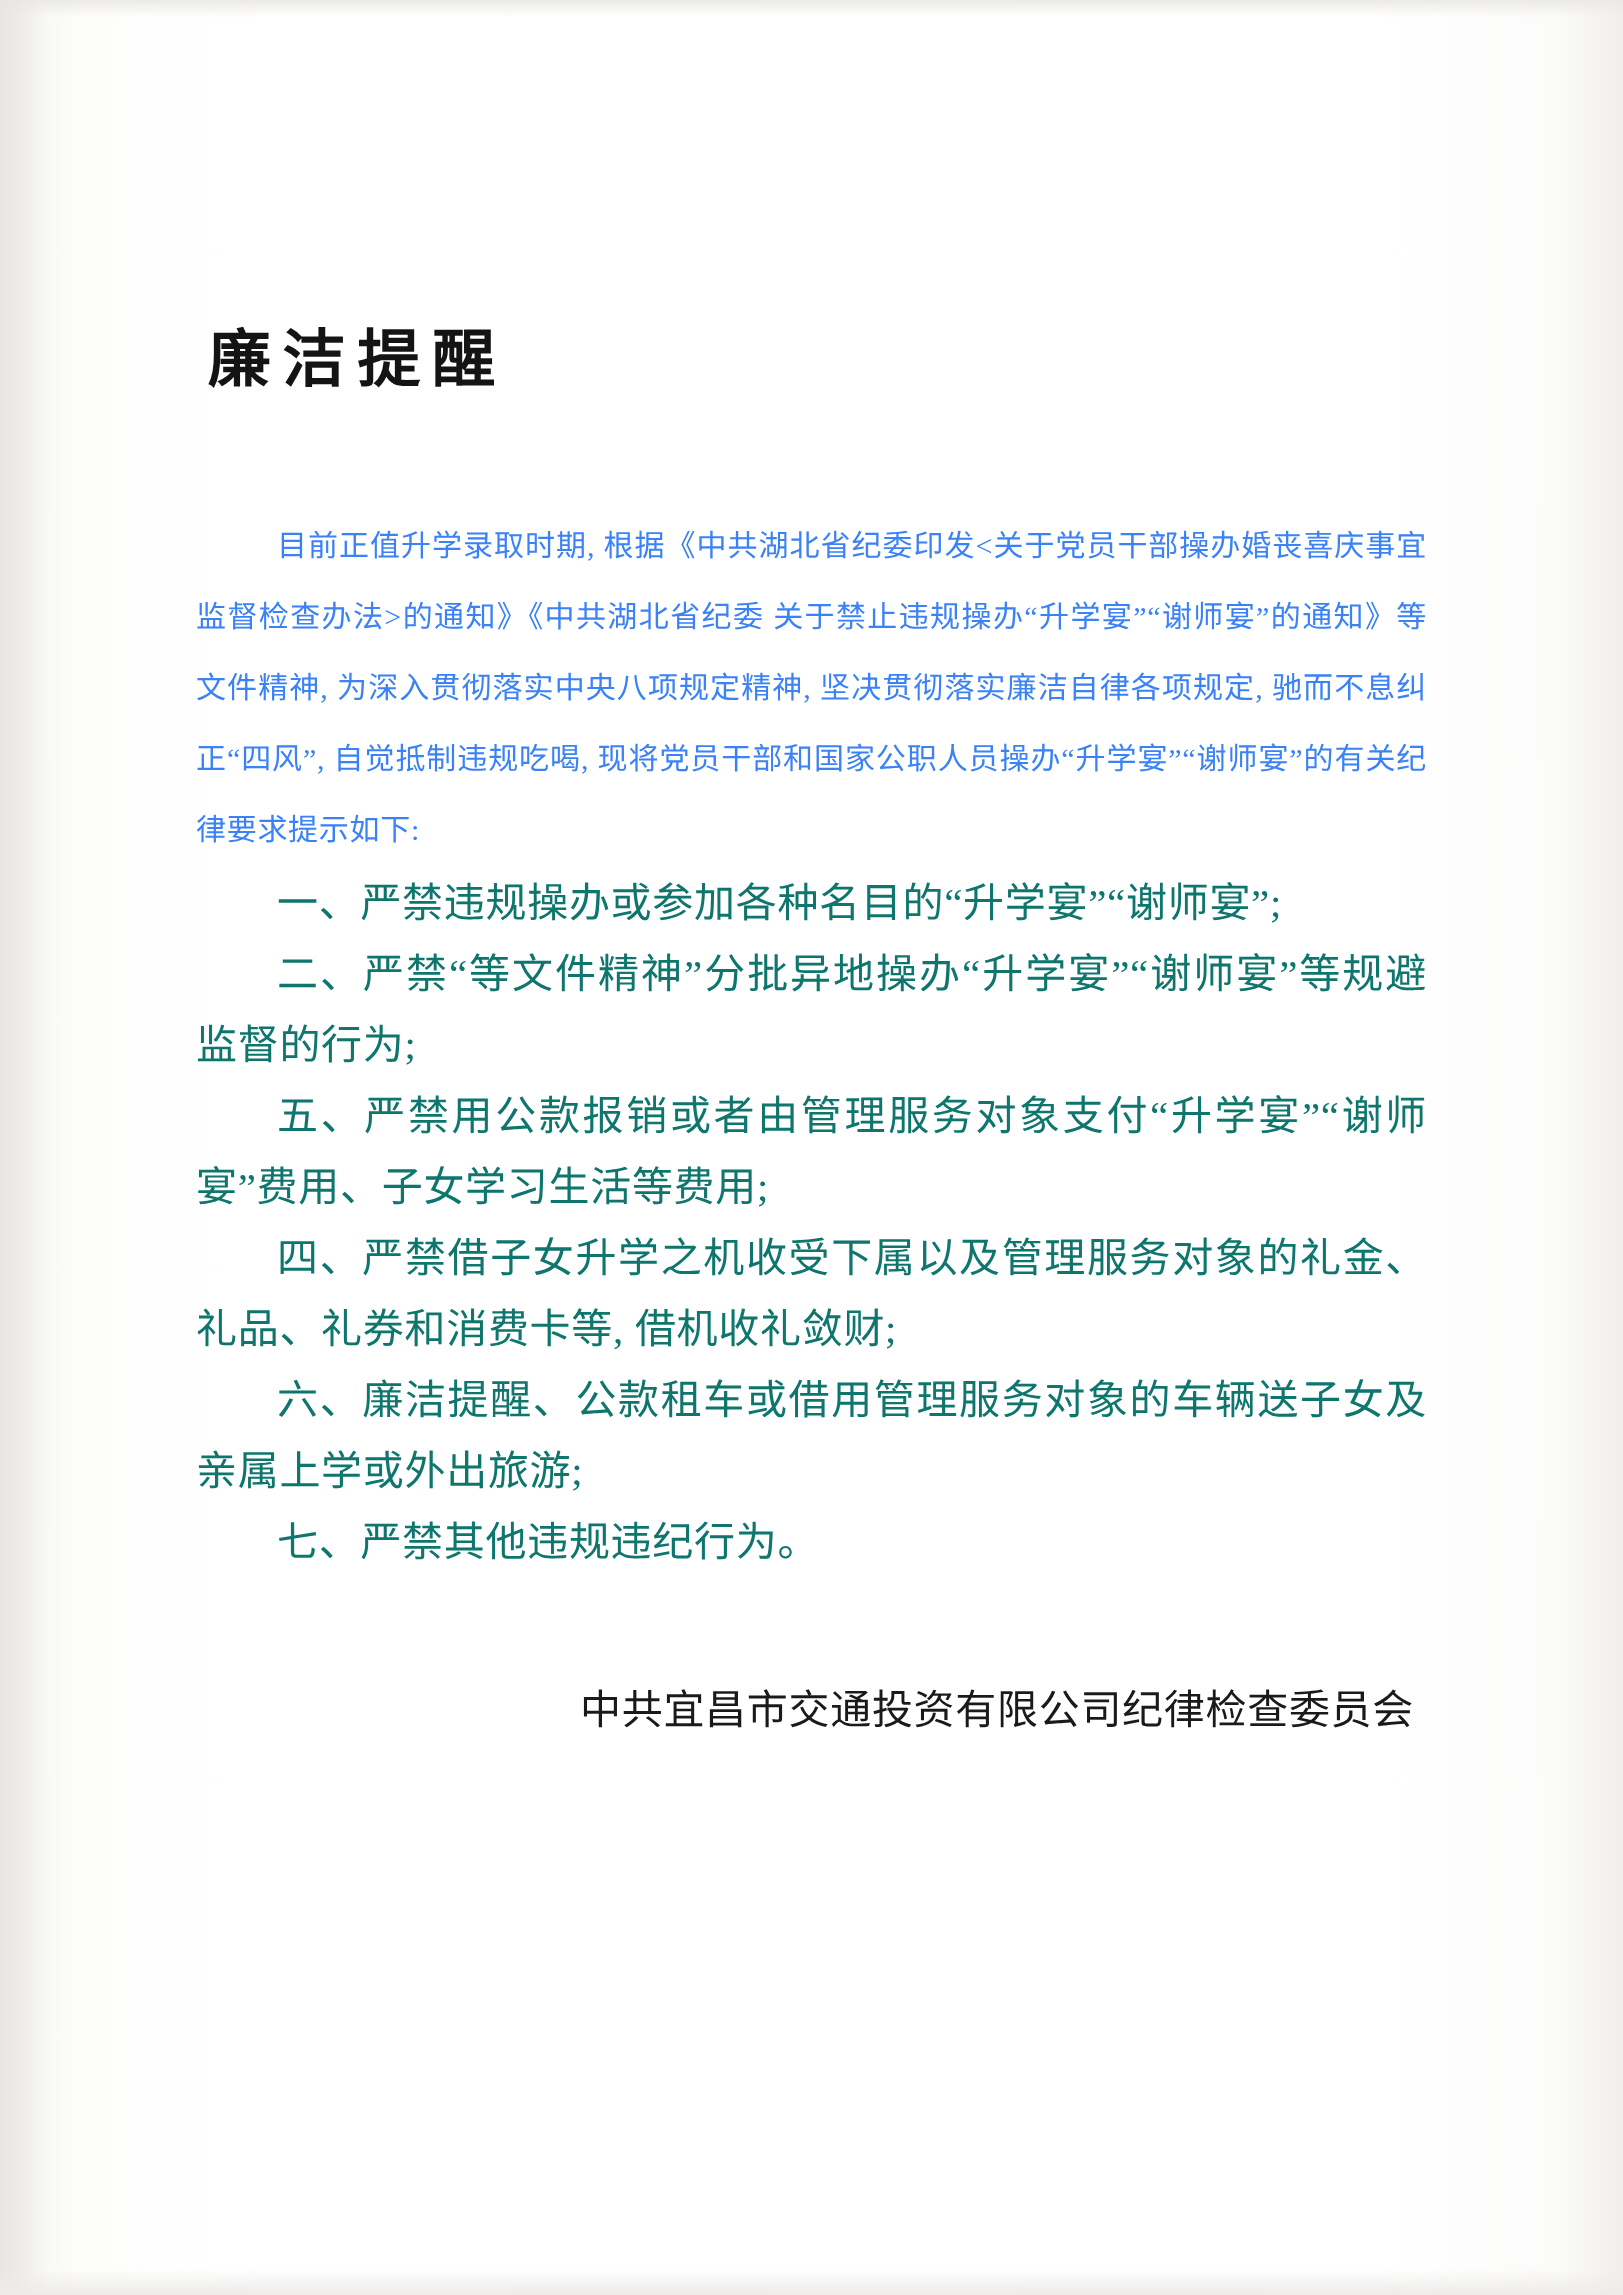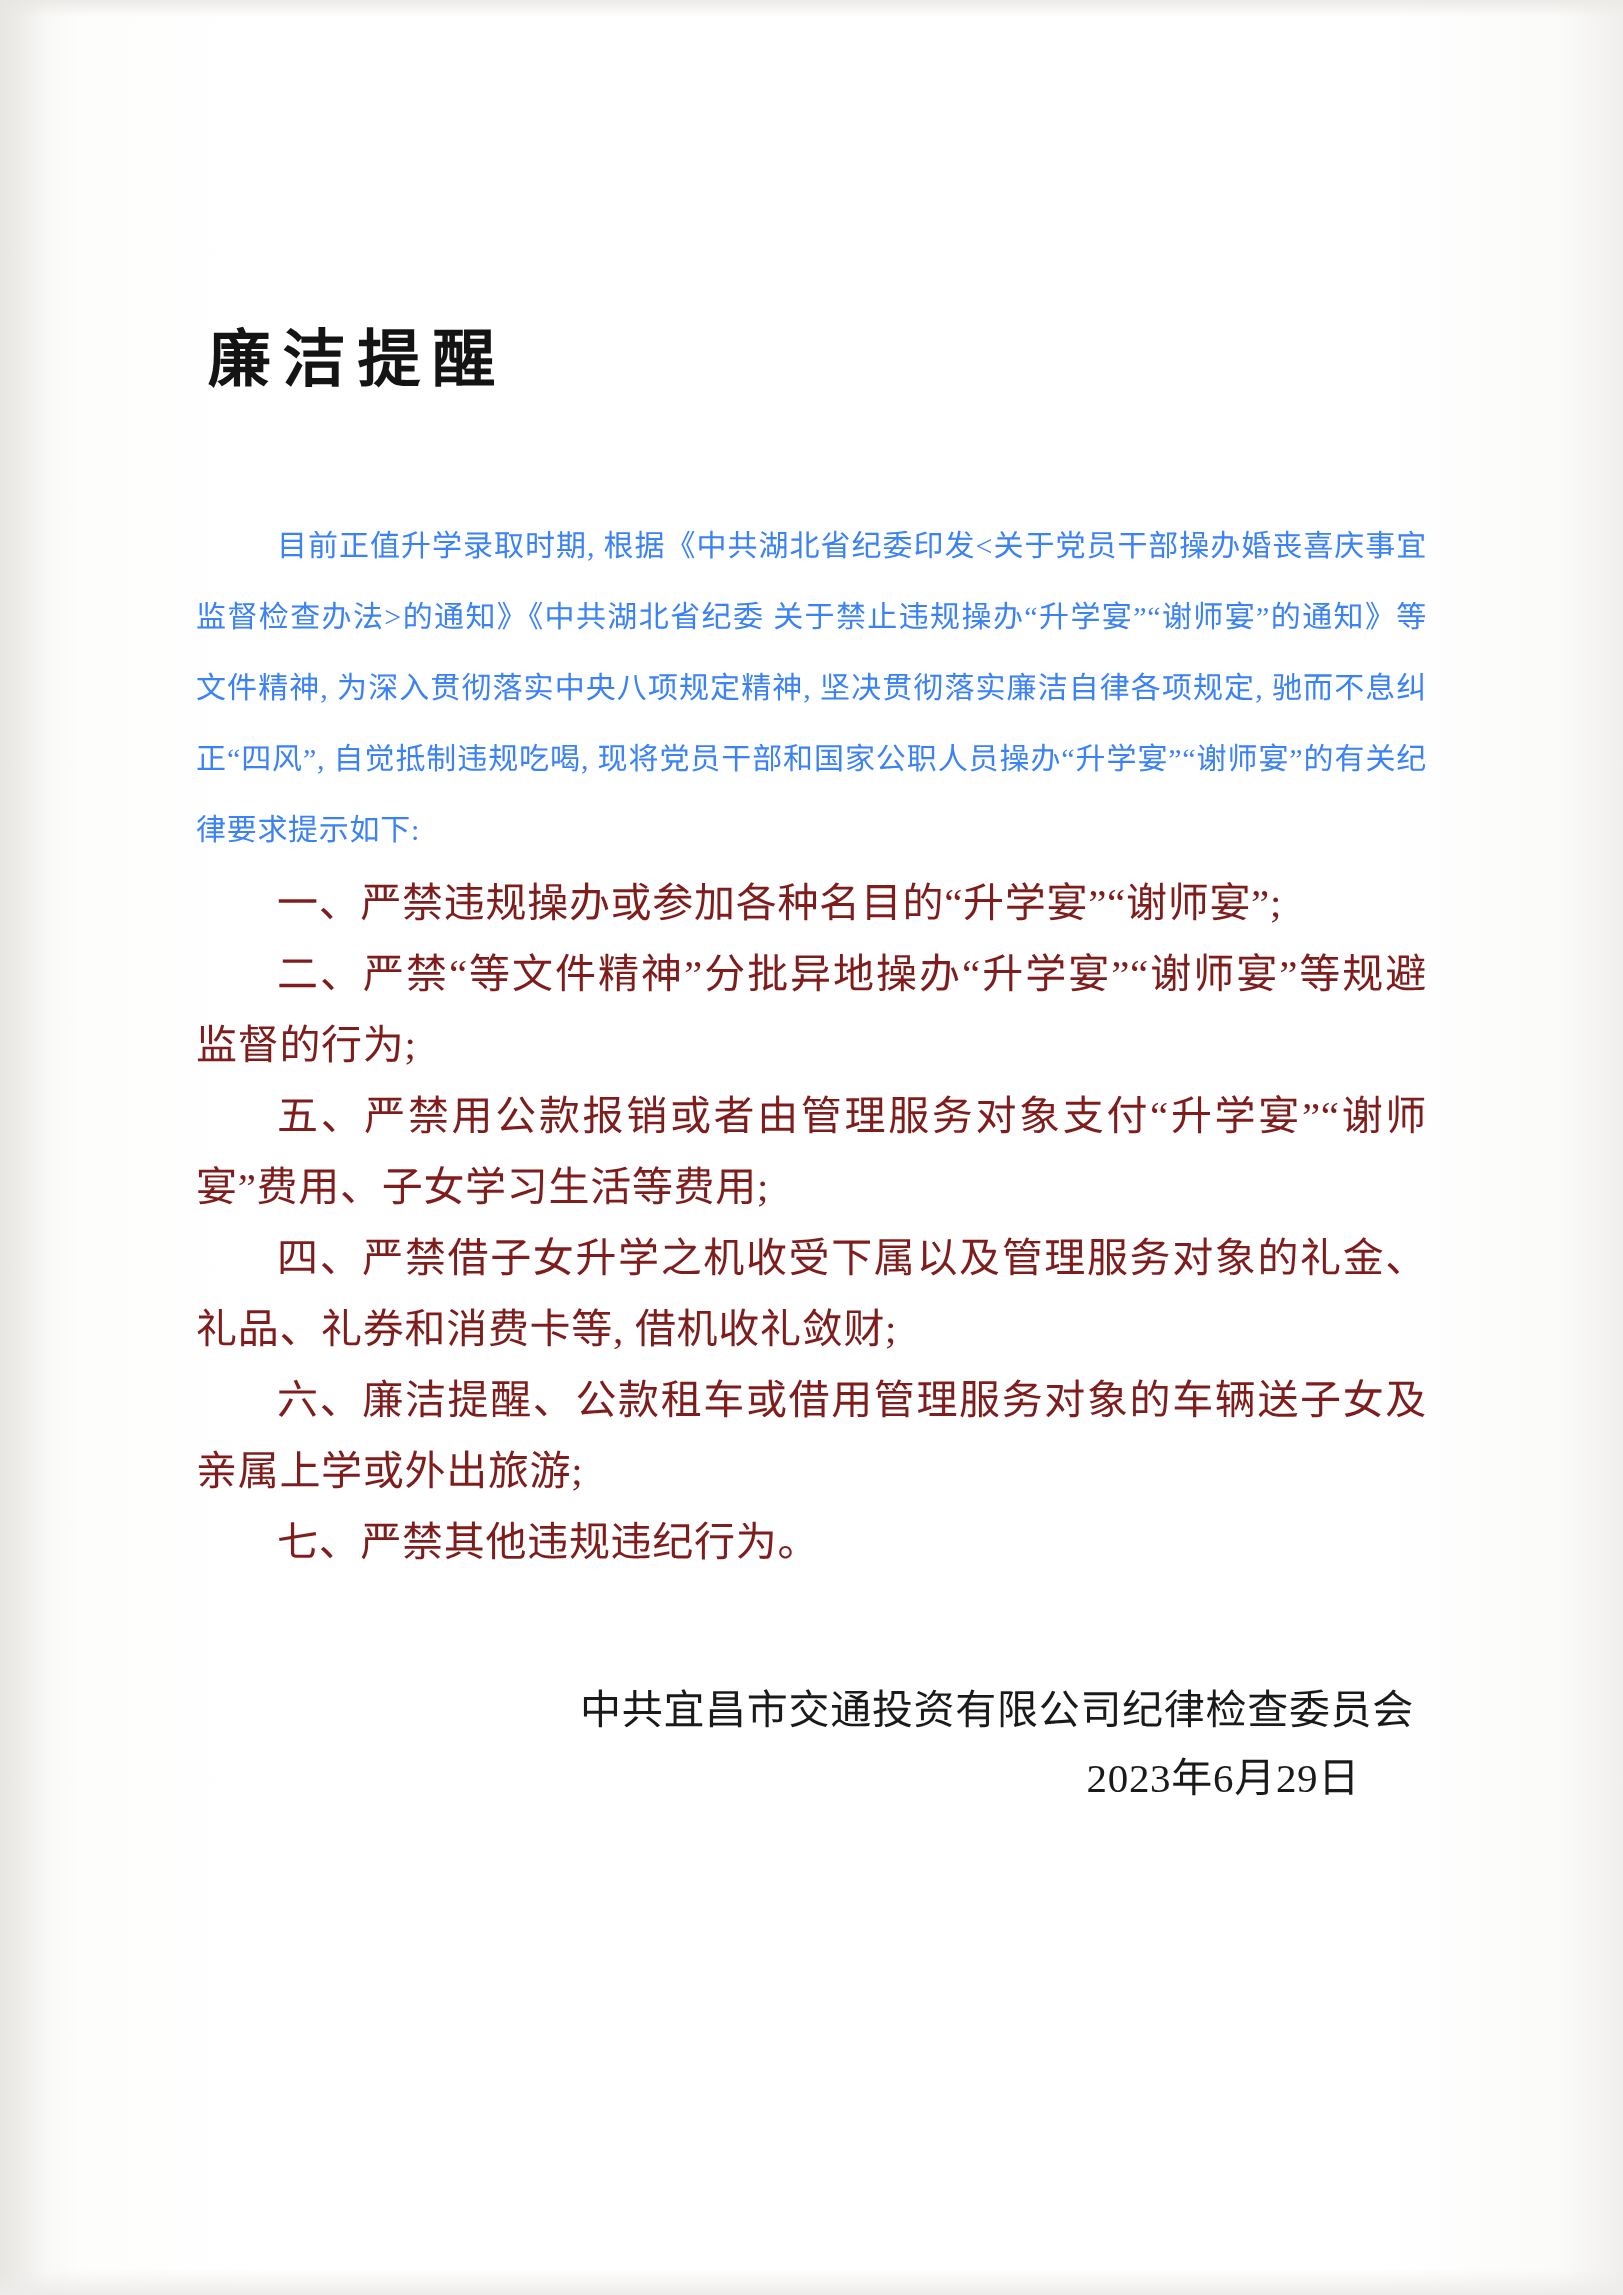--- a/index.html
+++ b/index.html
@@ -76,21 +76,21 @@
   }
 
   .list-item {
     font-size: 41px;
     line-height: 71px;
     text-align: justify;
     text-justify: inter-ideograph;
     margin: 0;
     text-indent: 81px;
     letter-spacing: 0.7px;
-    color: #7f1d1d;
+    color: #0f766e;
   }
 
   .signature-block {
     margin-top: 98px;
     text-align: right;
     padding-right: 13px;
   }
   .signature-org {
     font-size: 41px;
     line-height: 68px;
@@ -128,18 +128,17 @@
     <p class="list-item">五、严禁用公款报销或者由管理服务对象支付“升学宴”“谢师宴”费用、子女学习生活等费用;</p>
 
     <p class="list-item">四、严禁借子女升学之机收受下属以及管理服务对象的礼金、礼品、礼券和消费卡等, 借机收礼敛财;</p>
 
     <p class="list-item">六、廉洁提醒、公款租车或借用管理服务对象的车辆送子女及亲属上学或外出旅游;</p>
 
     <p class="list-item">七、严禁其他违规违纪行为。</p>
 
     <div class="signature-block">
       <div class="signature-org">中共宜昌市交通投资有限公司纪律检查委员会</div>
-      <div class="signature-date">2023年6月29日</div>
     </div>
 
   </div>
 </div>
 
 
 </body></html>

